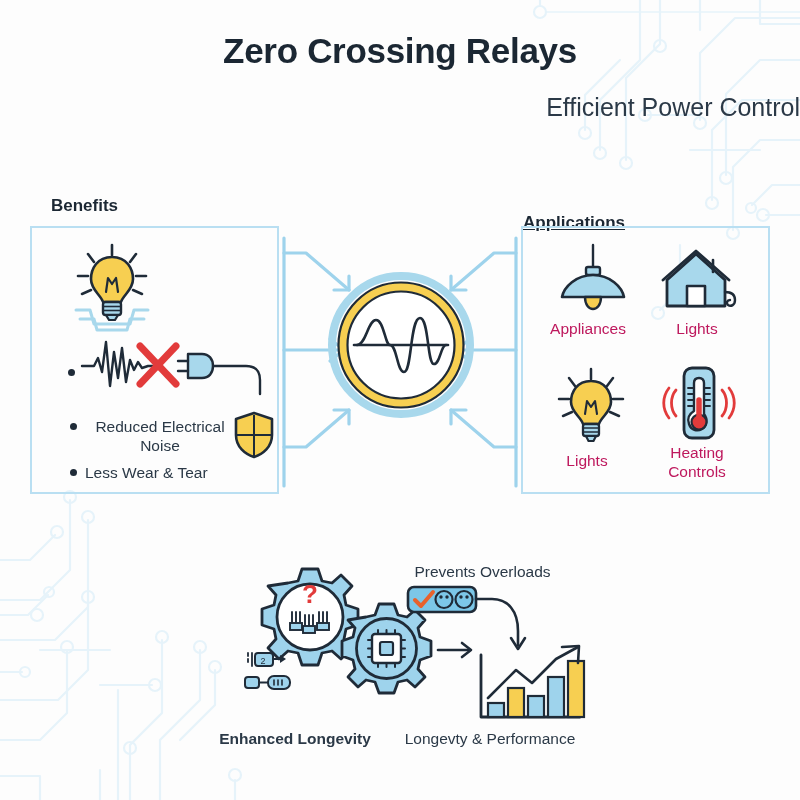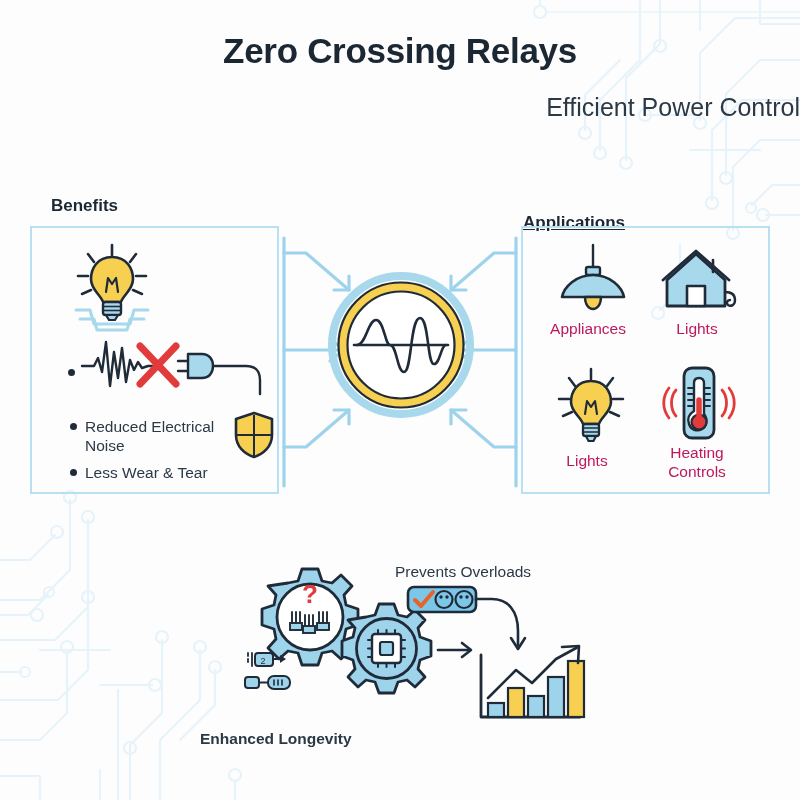--- a/index.html
+++ b/index.html
@@ -90,21 +90,21 @@
   }
 
   
   .ben-label {
     position: absolute;
     font-size: 15.5px;
     color: #2b3947;
     line-height: 1.25;
   }
   #ben-label-0 { left: 145px; top: 254px; width: 120px; }
-  #ben-label-1 { left: 85px;  top: 417px; width: 150px; }
+  #ben-label-1 { left: 85px;  top: 417px; width: 150px; text-align: center; }
   #ben-label-2 { left: 85px;  top: 463px; width: 165px; }
 
   .bullet {
     position: absolute;
     width: 7px;
     height: 7px;
     border-radius: 50%;
     background: #1f2b38;
   }
   #bullet-0 { left: 68px; top: 369px; }
@@ -122,21 +122,21 @@
   #app-label-0 { left: 530px; top: 320px; width: 116px; }
   #app-label-1 { left: 648px; top: 320px; width: 98px; }
   #app-label-2 { left: 532px; top: 452px; width: 110px; }
   #app-label-3 { left: 645px; top: 444px; width: 104px; }
 
   
   .bot-label {
     position: absolute;
     font-size: 15.5px;
     color: #2b3947;
-    text-align: left;
+    text-align: center;
   }
   #bot-label-longevity { left: 200px; top: 730px; width: 190px; font-weight: bold; }
   #bot-label-performance { left: 390px; top: 730px; width: 200px; }
   #bot-label-overloads { left: 395px; top: 563px; width: 175px; }
 
   .icon-abs { position: absolute; }
 </style>
 </head>
 <body>
 
@@ -468,15 +468,16 @@
       <rect x="308" y="133" width="16" height="29" fill="#f7cf51" stroke="#1f2b38" stroke-width="2.2"></rect>
       <rect x="328" y="141" width="16" height="21" fill="#9ed3ec" stroke="#1f2b38" stroke-width="2.2"></rect>
       <rect x="348" y="122" width="16" height="40" fill="#9ed3ec" stroke="#1f2b38" stroke-width="2.2"></rect>
       <rect x="368" y="106" width="16" height="56" fill="#f7cf51" stroke="#1f2b38" stroke-width="2.2"></rect>
       <path d="M288 143 L316 115 L332 128 L356 104 L378 92" fill="none" stroke="#1f2b38" stroke-width="2.6" stroke-linecap="round" stroke-linejoin="round"></path>
       <path d="M362 92 L379 91 L378 108" fill="none" stroke="#1f2b38" stroke-width="2.6" stroke-linecap="round" stroke-linejoin="round"></path>
     </g>
   </svg>
 
   <div class="bot-label" id="bot-label-longevity">Enhanced Longevity</div>
+  <div class="bot-label" id="bot-label-performance">Longevty &amp; Performance</div>
   <div class="bot-label" id="bot-label-overloads">Prevents Overloads</div>
 
 </div>
 
 </body></html>

